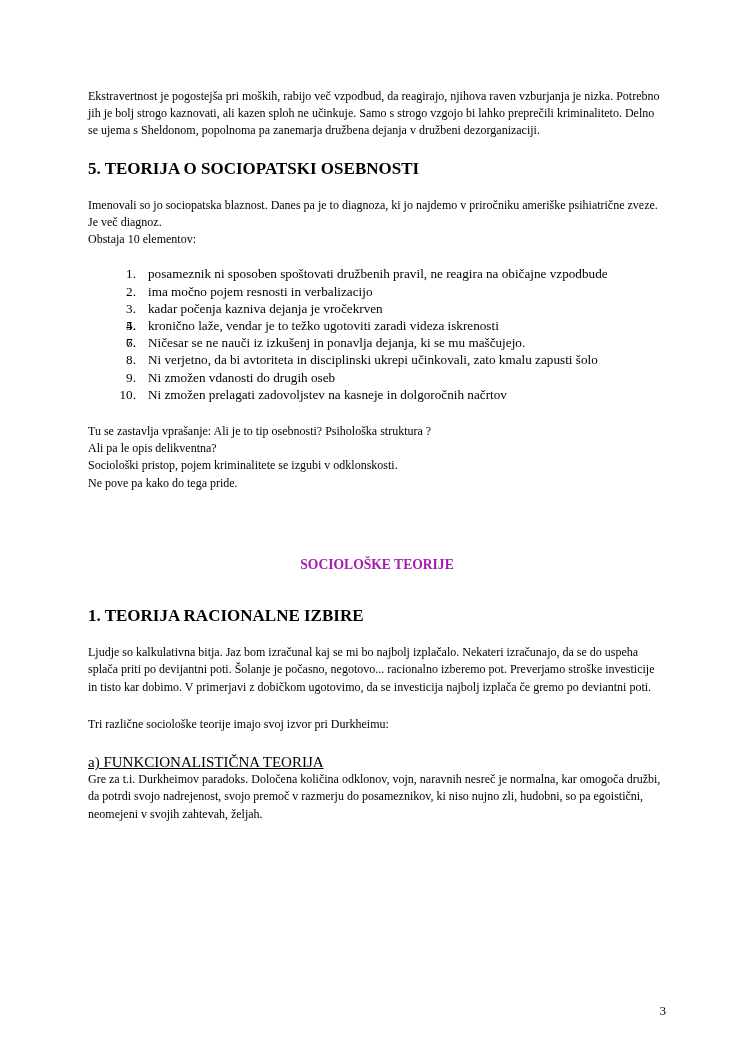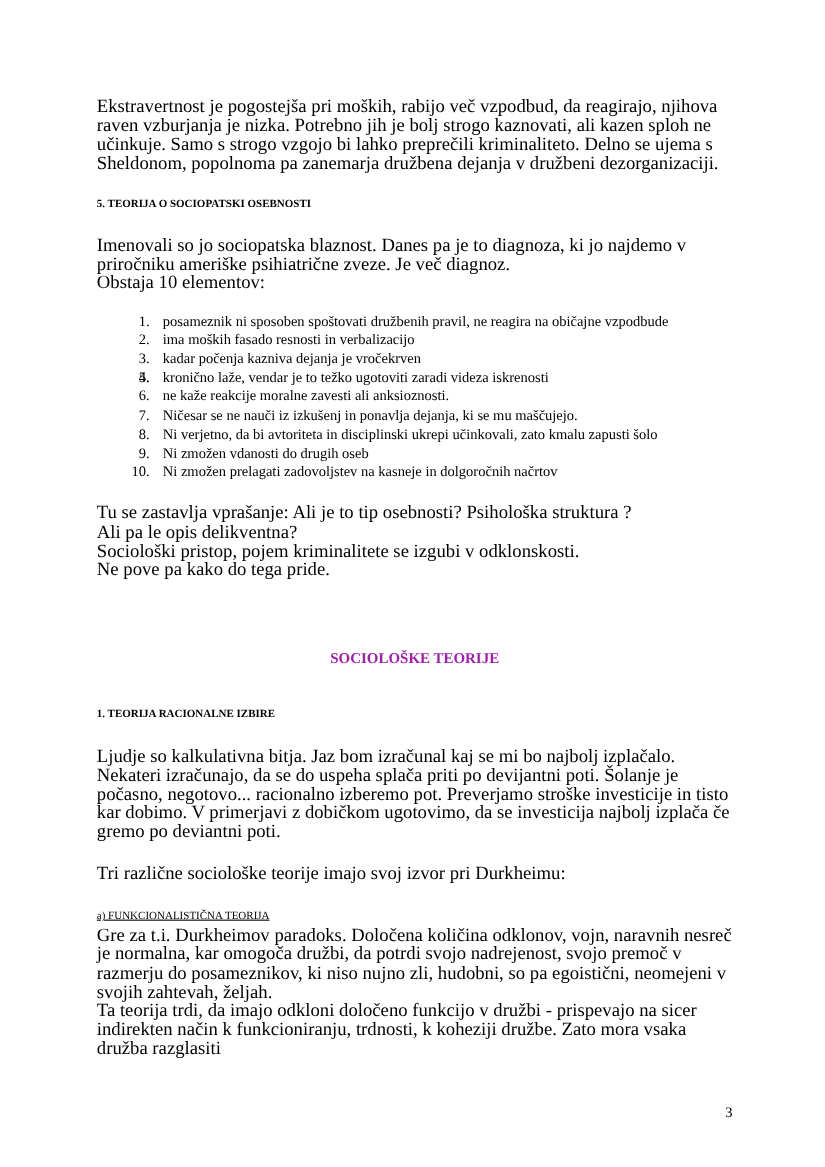--- a/index.html
+++ b/index.html
@@ -17,47 +17,47 @@
     overflow: hidden;
   }
   .content {
     position: absolute;
     left: 88px;
     top: 88px;
     width: 578px;
   }
   p.body {
     margin: 0;
-    font-size: 17px;
+    font-size: 12px;
     line-height: 17.2px;
     text-align: left;
     color: #000;
   }
   .gap-sm { height: 17px; }
   .gap-md { height: 20px; }
   .gap-lg { height: 34px; }
   .gap-xl { height: 44px; }
   h2.heading {
     margin: 0;
-    font-size: 10px;
+    font-size: 17px;
     line-height: 17.2px;
     font-weight: bold;
     color: #000;
   }
   h2.heading-red {
     margin: 0;
     font-size: 13.6px;
     line-height: 17.2px;
     font-weight: bold;
     text-align: center;
     color: #a21caf;
   }
   .subheading-underline {
     margin: 0;
-    font-size: 10px;
+    font-size: 15px;
     line-height: 17.2px;
     color: #000;
     text-decoration: underline;
     display: inline-block;
   }
   ol.numlist {
     margin: 0;
     padding: 0;
     list-style: none;
   }
@@ -106,36 +106,35 @@
 
     <div class="gap-sm"></div>
 
     <ol class="numlist">
       <li>
         <span class="num">1.</span>
         <span>posameznik ni sposoben spoštovati družbenih pravil, ne reagira na običajne vzpodbude</span>
       </li>
       <li>
         <span class="num">2.</span>
-        <span>ima moških fasado resnosti in verbalizacijo</span>
+        <span>ima močno pojem resnosti in verbalizacijo</span>
       </li>
       <li>
         <span class="num">3.</span>
         <span>kadar počenja kazniva dejanja je vročekrven</span>
       </li>
       <li>
         <span class="num">4.</span>
       </li>
       <li>
         <span class="num">5.</span>
         <span>kronično laže, vendar je to težko ugotoviti zaradi videza iskrenosti</span>
       </li>
       <li>
         <span class="num">6.</span>
-        <span>ne kaže reakcije moralne zavesti ali anksioznosti.</span>
       </li>
       <li>
         <span class="num">7.</span>
         <span>Ničesar se ne nauči iz izkušenj in ponavlja dejanja, ki se mu maščujejo.</span>
       </li>
       <li>
         <span class="num">8.</span>
         <span>Ni verjetno, da bi avtoriteta in disciplinski ukrepi učinkovali, zato kmalu zapusti šolo</span>
       </li>
       <li>
@@ -172,18 +171,17 @@
 
     <p class="body">Tri različne sociološke teorije imajo svoj izvor pri Durkheimu:</p>
 
     <div class="gap-md"></div>
 
     <div>
       <span class="subheading-underline">a) FUNKCIONALISTIČNA TEORIJA</span>
     </div>
 
     <p class="body">Gre za t.i. Durkheimov paradoks. Določena količina odklonov, vojn, naravnih nesreč je normalna, kar omogoča družbi, da potrdi svojo nadrejenost, svojo premoč v razmerju do posameznikov, ki niso nujno zli, hudobni, so pa egoistični, neomejeni v svojih zahtevah, željah.</p>
-    <p class="body">Ta teorija trdi, da imajo odkloni določeno funkcijo v družbi - prispevajo na sicer indirekten način k funkcioniranju, trdnosti, k koheziji družbe. Zato mora vsaka družba razglasiti</p>
 
   </div>
 
   <div class="page-number">3</div>
 </div>
 
 </body></html>

